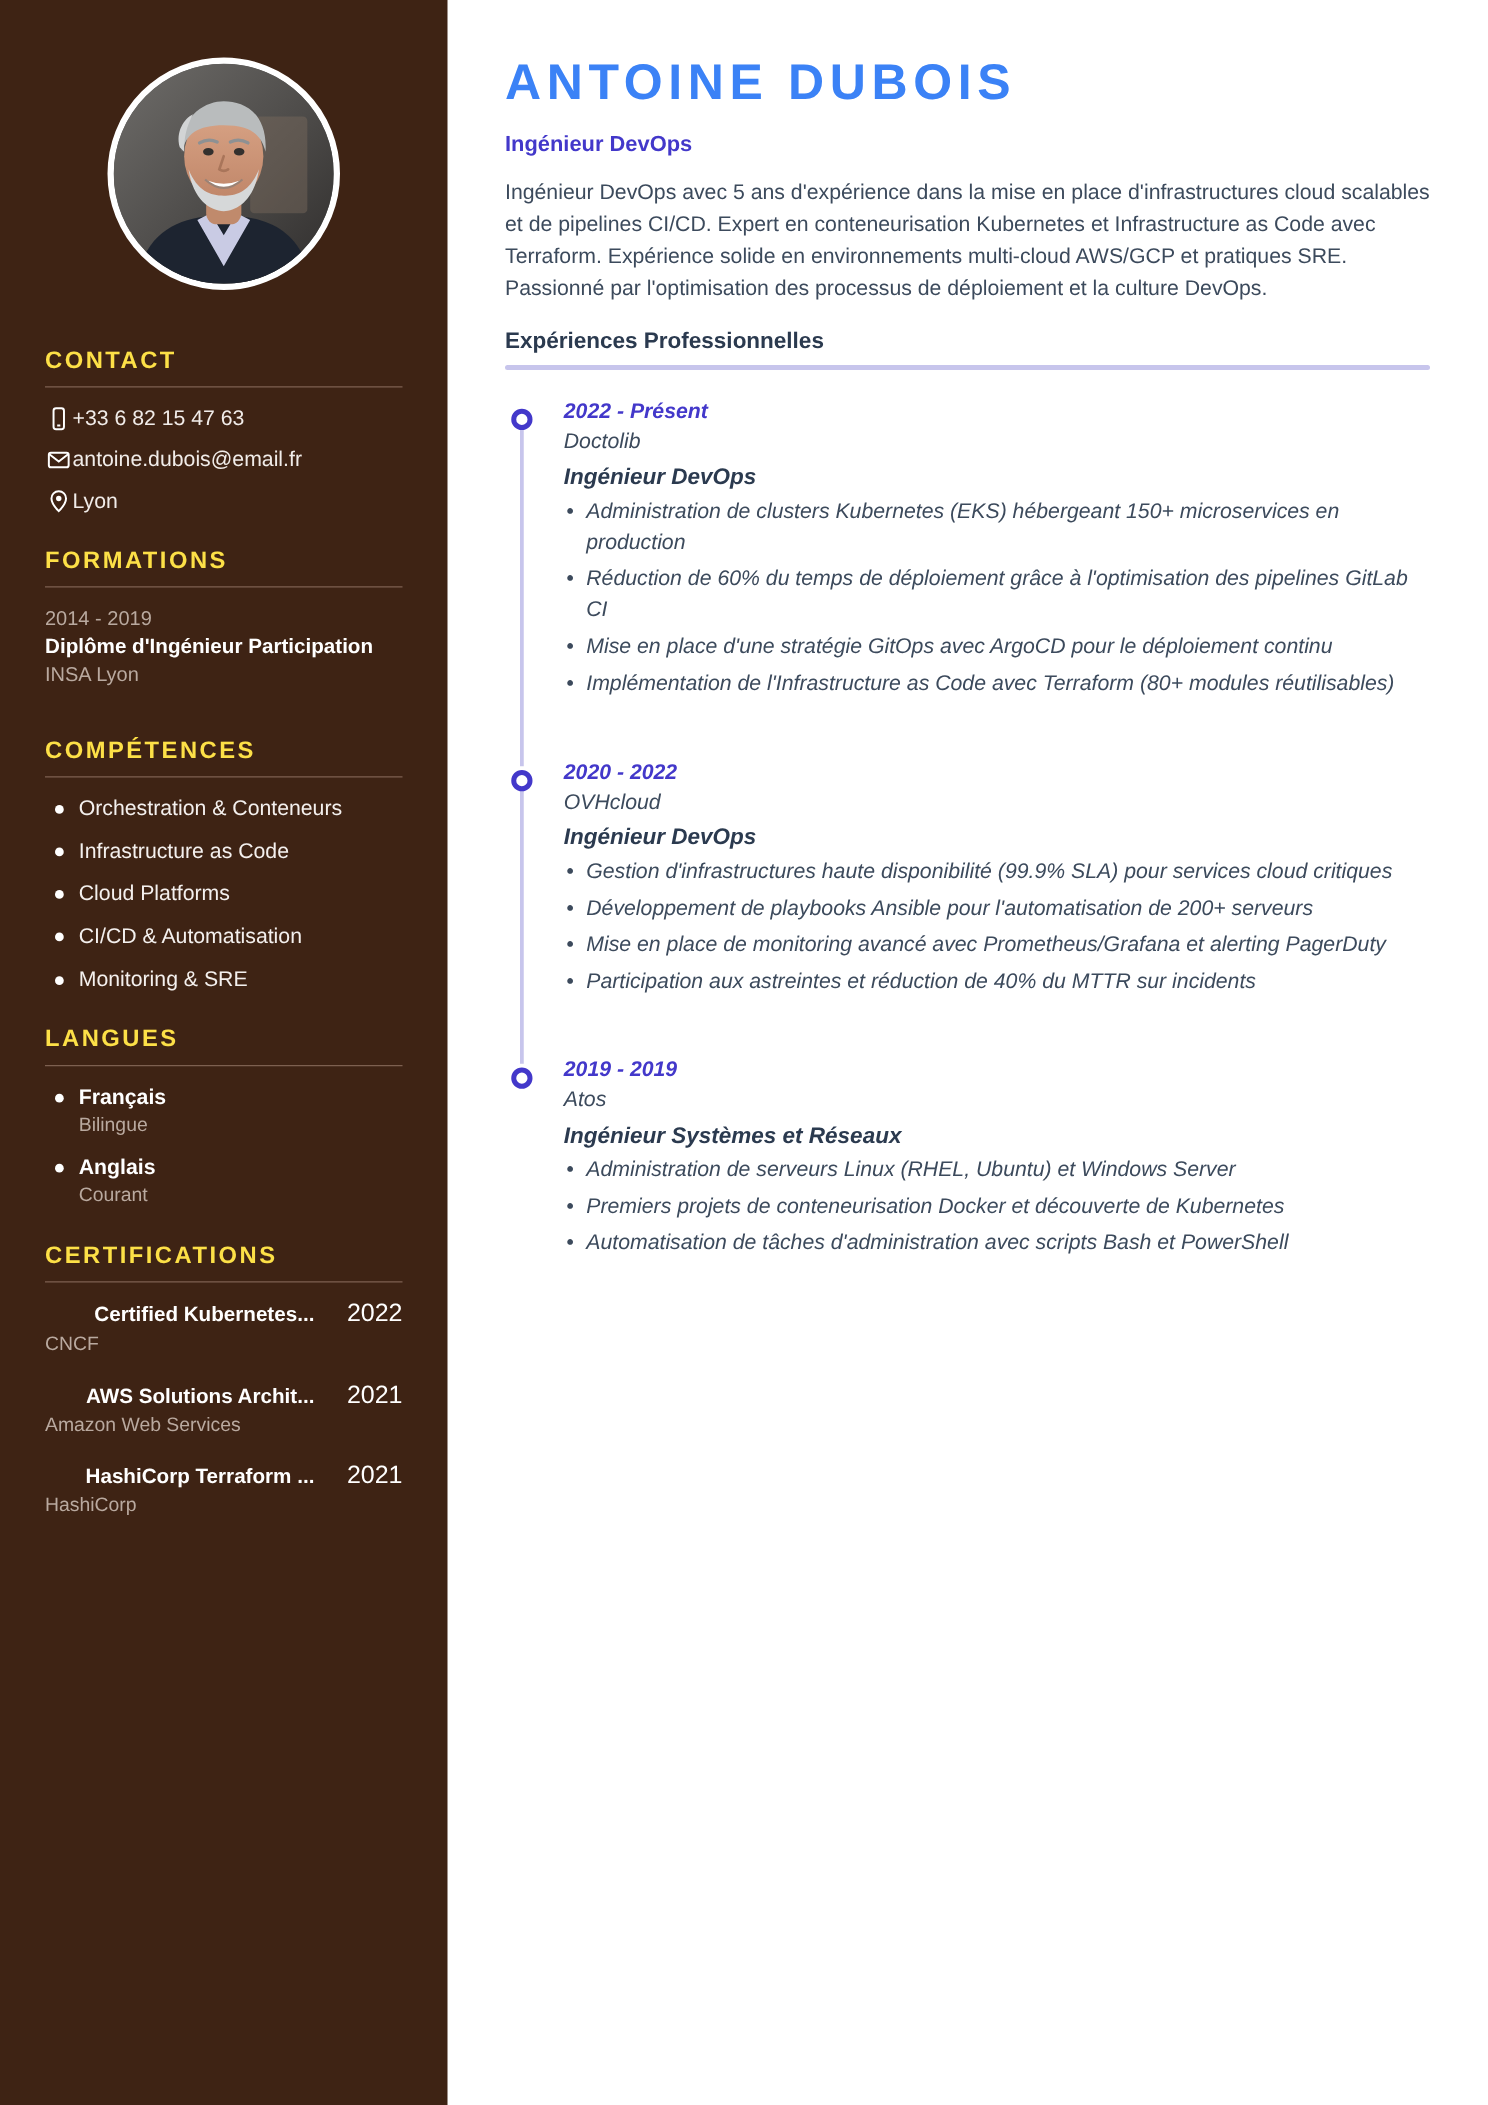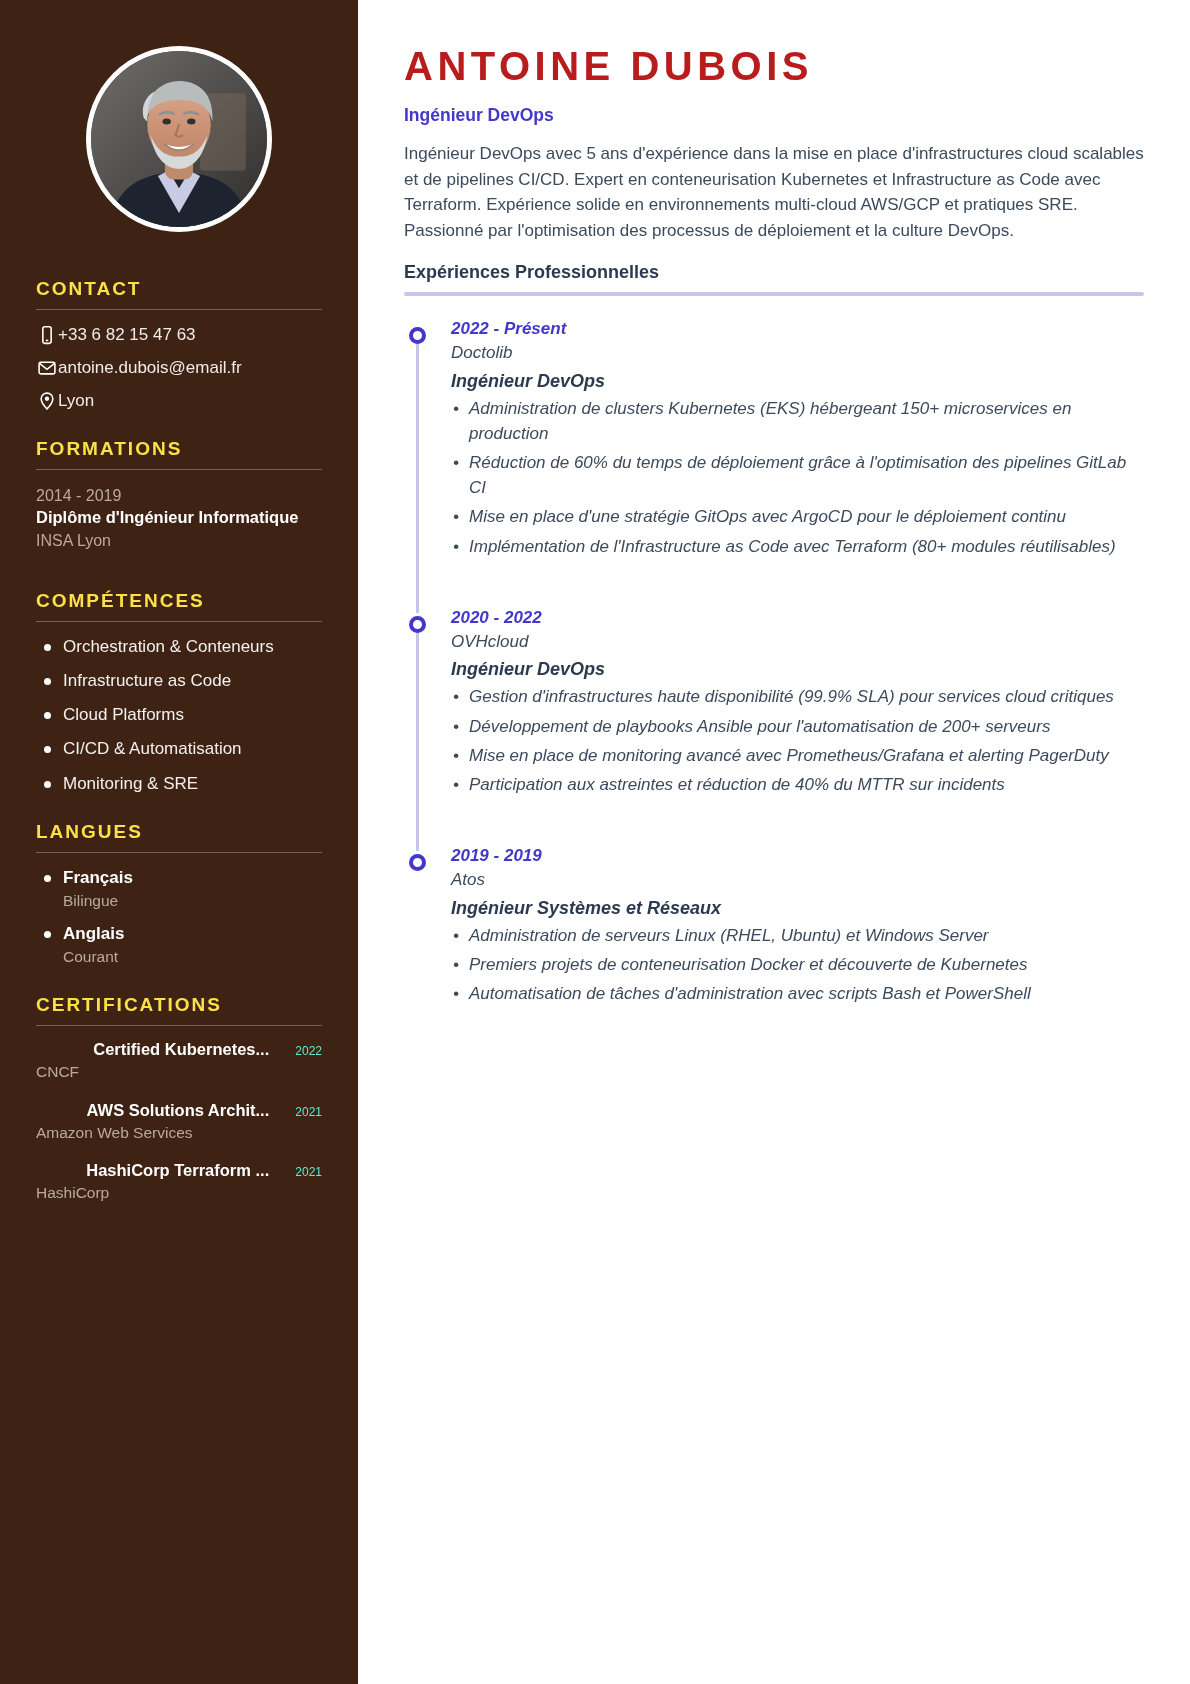--- a/index.html
+++ b/index.html
@@ -127,36 +127,36 @@
   }
   .cert-name {
     font-size: 16.5px;
     font-weight: bold;
     color: #ffffff;
     white-space: nowrap;
     overflow: hidden;
     text-overflow: ellipsis;
     max-width: 210px;
   }
-  .cert-year { font-size: 12px; color: #5eead4; flex: 0 0 auto; }
+  .cert-year { font-size: 20px; color: #ffffff; flex: 0 0 auto; }
   .cert-org { font-size: 15.5px; color: #b9a99f; line-height: 1.5; margin-top: 1px; }
 
   
   .main {
     flex: 1;
     padding: 44px 46px 40px 46px;
     background: #ffffff;
     min-width: 0;
   }
 
   .name {
     font-size: 40px;
     font-weight: bold;
     letter-spacing: 4.5px;
-    color: #b91c1c;
+    color: #3b82f6;
     line-height: 1.12;
     margin-bottom: 16px;
   }
   .job-title {
     font-size: 17.5px;
     font-weight: bold;
     color: #4338ca;
     margin-bottom: 15px;
   }
   .summary {
@@ -327,21 +327,21 @@
           <span>Lyon</span>
         </div>
       </div>
     </section>
 
     <section class="side-section">
       <div class="side-head">FORMATIONS</div>
       <div class="side-rule"></div>
       <div class="edu-item">
         <div class="edu-date">2014 - 2019</div>
-        <div class="edu-degree">Diplôme d'Ingénieur Informatique</div>
+        <div class="edu-degree">Diplôme d'Ingénieur Participation</div>
         <div class="edu-school">INSA Lyon</div>
       </div>
     </section>
 
     <section class="side-section" style="margin-top:38px;">
       <div class="side-head">COMPÉTENCES</div>
       <div class="side-rule"></div>
       <ul class="skills">
         <li>Orchestration &amp; Conteneurs</li>
         <li>Infrastructure as Code</li>

